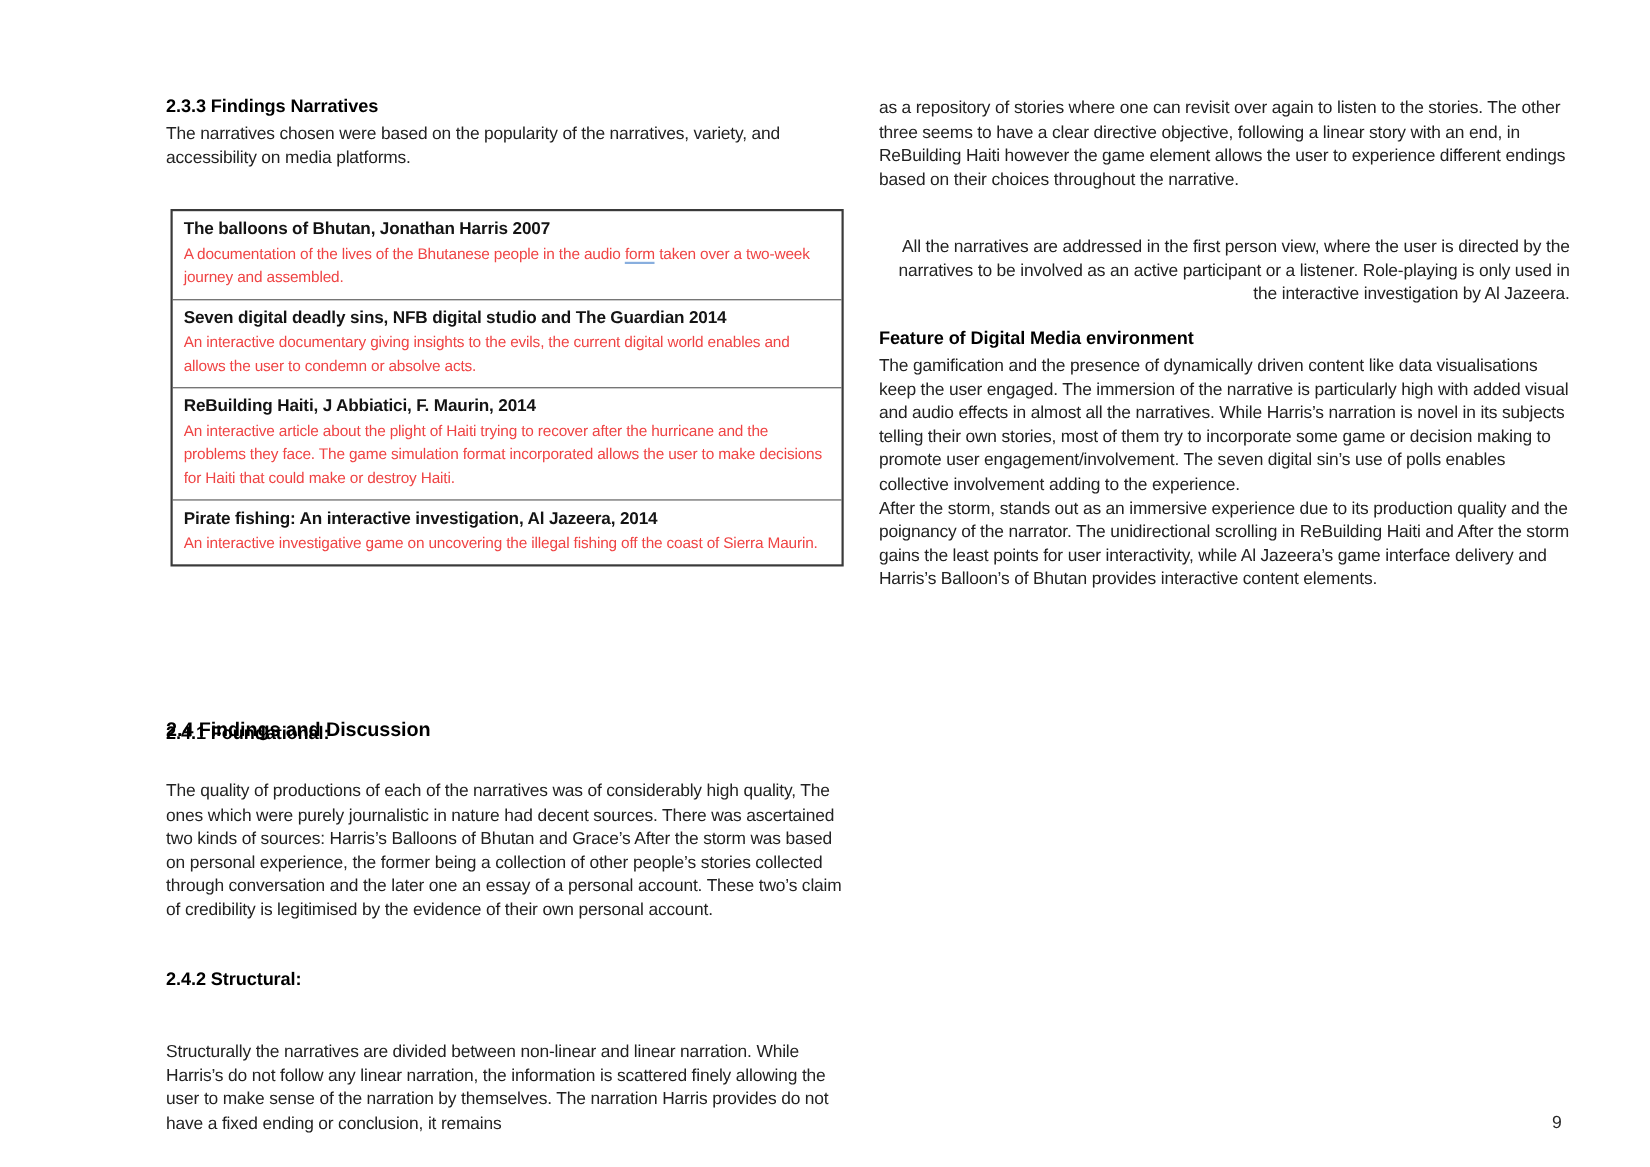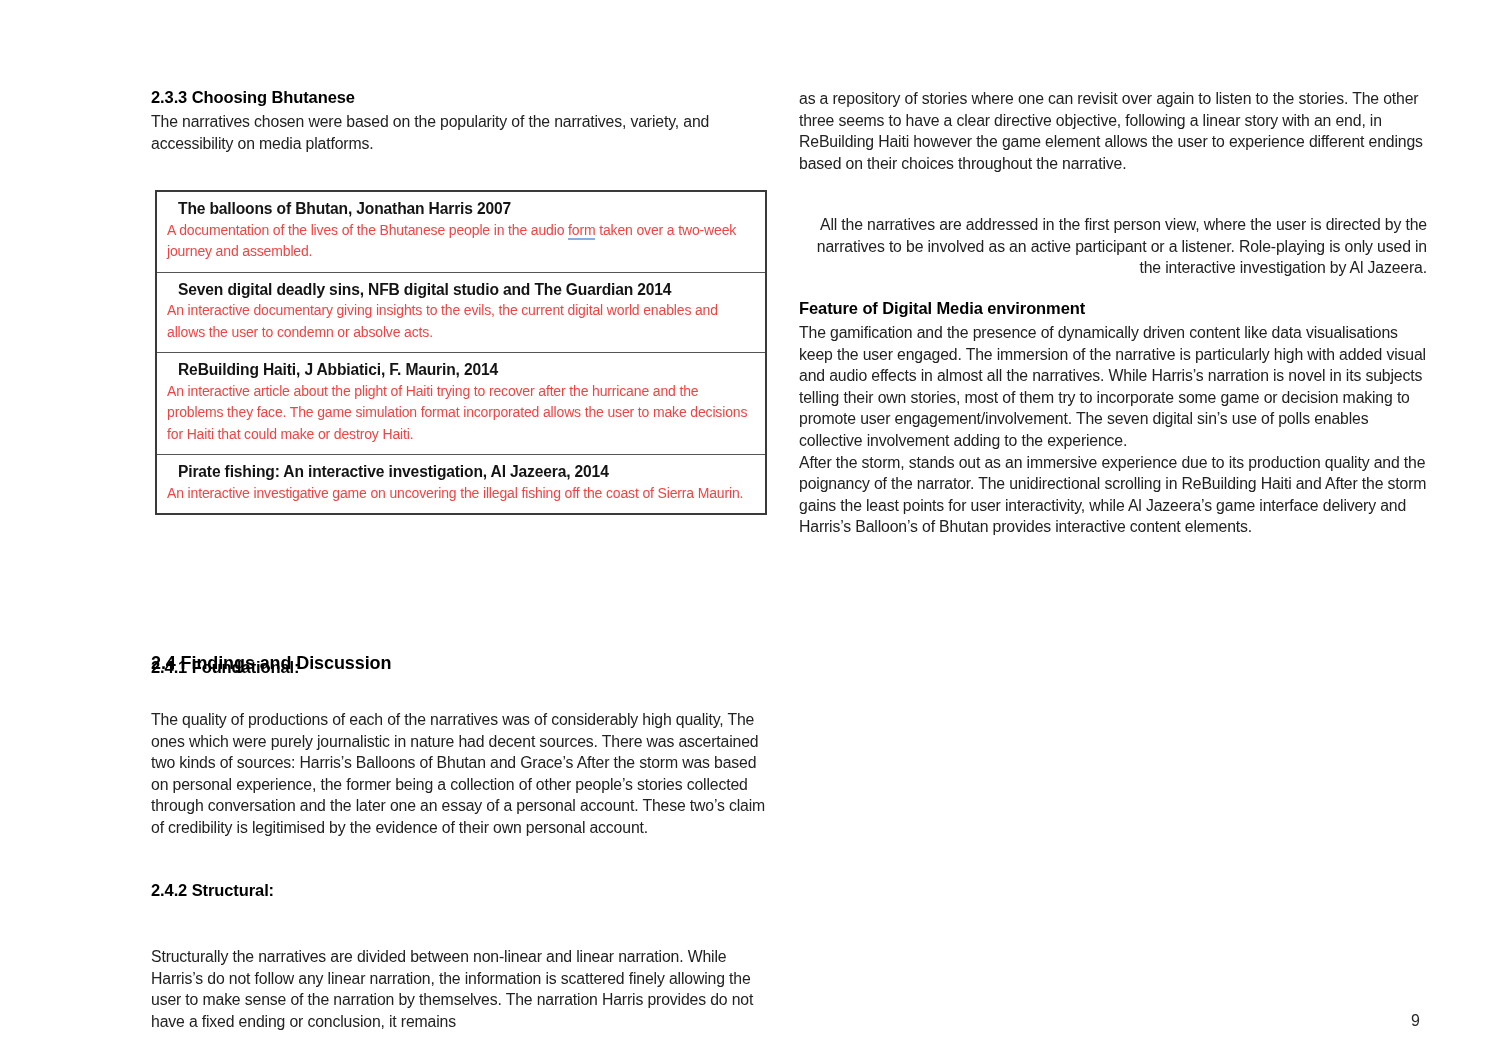--- a/index.html
+++ b/index.html
@@ -44,21 +44,20 @@
     padding:6px 12px 9px 10px;
     border-top:1.5px solid #555555;
   }
   .ntable-row:first-child { border-top:none; }
   .row-title {
     font-weight:bold;
     color:#141414;
     font-size:15.6px;
     line-height:21.5px;
     letter-spacing:-0.15px;
-    margin-left:11px;
   }
   .row-desc {
     font-size:14px;
     line-height:21.5px;
     letter-spacing:-0.15px;
     color:#ef4444;
   }
   .squiggle {
     border-bottom:2px solid #88aede;
     padding-bottom:0px;
@@ -66,21 +65,21 @@
   .page-number {
     font-size:16px;
     color:#2a2a2a;
   }
 </style>
 </head>
 <body>
 
 <div class="page">
 
-  <div class="abs sec-heading" style="left:151px; top:88px; width:620px;">2.3.3 Choosing Bhutanese</div>
+  <div class="abs sec-heading" style="left:151px; top:88px; width:620px;">2.3.3 Findings Narratives</div>
 
   <div class="abs body-text" style="left:151px; top:111px; width:622px;">The narratives chosen were based on the popularity of the narratives, variety, and accessibility on media platforms.</div>
 
   <div class="ntable">
     <div class="ntable-row">
       <div class="row-title">The balloons of Bhutan, Jonathan Harris 2007</div>
       <div class="row-desc"><span>A documentation of the lives of the Bhutanese people in the audio </span><span class="squiggle">form</span><span> taken over a two-week journey and assembled.</span></div>
     </div>
     <div class="ntable-row">
       <div class="row-title">Seven digital deadly sins, NFB digital studio and The Guardian 2014</div>

